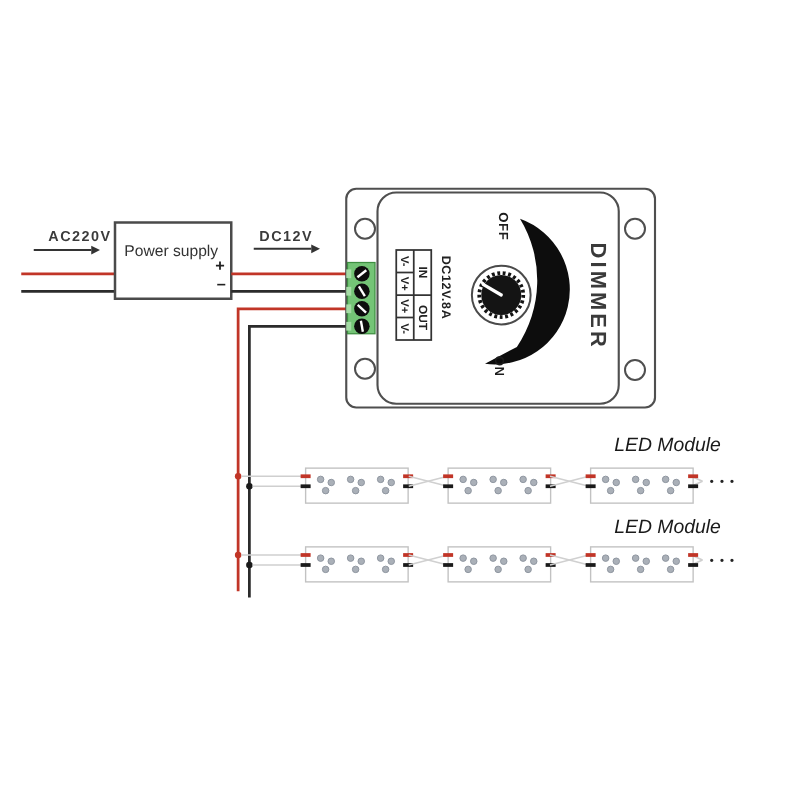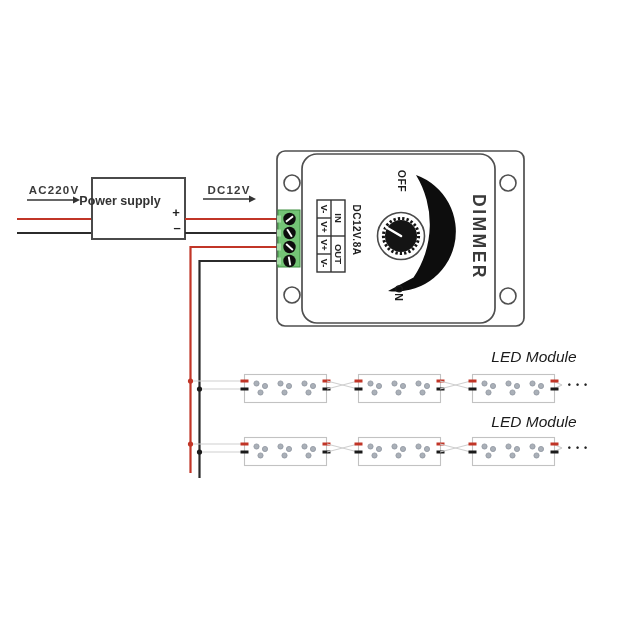--- a/index.html
+++ b/index.html
@@ -133,23 +133,23 @@
       <line x1="553" y1="444" x2="562" y2="448"></line>
         <line x1="553" y1="452" x2="562" y2="448"></line>
     </g>
     <use href="#ledmod" x="244" y="437"></use>
     <use href="#xlink" x="327" y="444"></use>
     <use href="#ledmod" x="358" y="437"></use>
     <use href="#xlink" x="440" y="444"></use>
     <use href="#ledmod" x="472" y="437"></use>
   </svg>
 
-  <span class="txt io-label" style="left:54px;top:190px;">AC220V</span>
+  <span class="txt io-label" style="left:64px;top:190px;">AC220V</span>
   <span class="txt io-label" style="left:229px;top:190px;">DC12V</span>
-  <span class="txt ps-label" style="left:120px;top:201px;font-weight:bold;">Power supply</span>
+  <span class="txt ps-label" style="left:137px;top:201px;">Power supply</span>
   <span class="txt sign" style="left:176px;top:212px;">+</span>
   <span class="txt sign" style="left:177px;top:227px;">–</span>
 
   <span class="vtxt pin" style="left:324px;top:209px;">V-</span>
   <span class="vtxt pin" style="left:324px;top:227px;">V+</span>
   <span class="vtxt pin" style="left:324px;top:245px;">V+</span>
   <span class="vtxt pin" style="left:324px;top:263px;">V-</span>
   <span class="vtxt inout" style="left:338px;top:218px;">IN</span>
   <span class="vtxt inout" style="left:338px;top:254px;">OUT</span>
   <span class="vtxt rating" style="left:356px;top:230px;">DC12V.8A</span>

